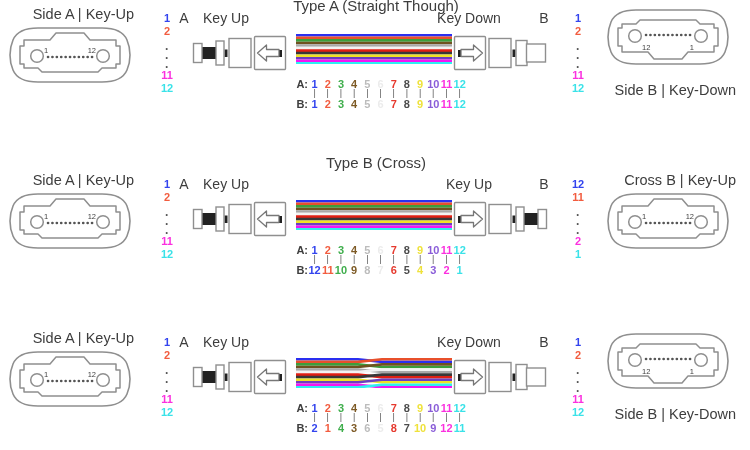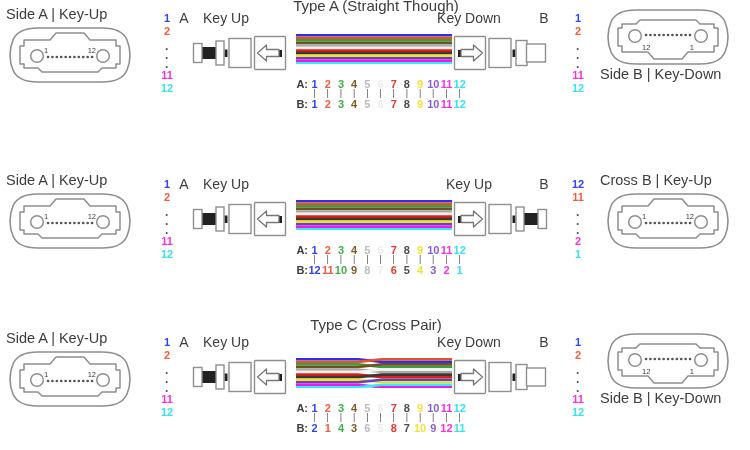--- a/index.html
+++ b/index.html
@@ -6,30 +6,30 @@
   body{width:750px;height:450px;overflow:hidden;position:relative;
        font-family:"Liberation Sans",sans-serif;color:#3d3d3d;}
   .stage{position:absolute;left:0;top:0;width:750px;height:450px;}
   .row{position:absolute;left:0;width:750px;height:150px;}
   #row1{top:0}#row2{top:148px}#row3{top:308px}
   .title{position:absolute;left:280px;width:192px;text-align:center;font-size:15px;white-space:nowrap;}
   #row1 .title{top:-3px}#row2 .title{top:6px}#row3 .title{top:8px}
   .content{position:absolute;left:0;top:0;width:750px;height:150px;}
   #row1 .content{top:6px}#row2 .content{top:24px}#row3 .content{top:22px}
 
-  .face-label{position:absolute;font-size:14.5px;text-align:left;white-space:nowrap;}
+  .face-label{position:absolute;font-size:14.5px;text-align:right;white-space:nowrap;}
   .face{position:absolute;width:124px;height:58px;}
   .lf .face-label{left:6px;width:128px}
   .lf .face{left:8px}
   .rf .face-label{left:600px;width:136px}
   .rf .face{left:606px}
   .pos-above .face-label{top:0}
   .pos-above .face{top:20px}
   .pos-below .face{top:2px}
-  .pos-below .face-label{top:60px}
+  .pos-below .face-label{top:76px}
 
   .fibcol{position:absolute;top:6px;width:24px;height:86px;text-align:center;
           font-weight:bold;font-size:11px;}
   .fibcol.left{left:155px}.fibcol.right{left:566px}
   .fibcol span{position:absolute;left:0;width:100%;}
 
   .letter{position:absolute;top:4px;font-size:14px;text-align:center;}
   .letter.a{left:176px;width:16px}.letter.b{left:536px;width:16px}
   .keylabel{position:absolute;top:4px;font-size:14px;text-align:center;white-space:nowrap;}
   .keylabel.a{left:196px;width:60px}.keylabel.b{left:437px;width:64px}
@@ -189,20 +189,21 @@
      <line x1="40" y1="27" x2="86" y2="27" stroke="#555555" stroke-width="2.6" stroke-linecap="round" stroke-dasharray="0.1 4.3"></line>
      <text x="36" y="42" font-size="7.5" fill="#3d3d3d" font-family="Liberation Sans, sans-serif">12</text>
      <text x="88" y="42" text-anchor="end" font-size="7.5" fill="#3d3d3d" font-family="Liberation Sans, sans-serif">1</text>
    </svg>
           </div>
       </div>
     </div>
   </section>
 
   <section class="row" id="row2">
+    <div class="title">Type B (Cross)</div>
     <div class="content">
       <div class="lf pos-above">
         <div class="face-label">Side A | Key-Up</div>
         <div class="face">
             <svg width="124" height="58" viewBox="0 0 124 58">
      <path d="M30,2 H94 Q114,2 119,14 Q122,21 122,29 Q122,37 119,44 Q114,56 94,56 H30 Q10,56 5,44 Q2,37 2,29 Q2,21 5,14 Q10,2 30,2 Z" fill="#fff" stroke="#8f8f8f" stroke-width="1.6"></path>
      <path d="M16,14 H42 L48,7 H76 L82,14 H108 V20 H112 V38 H108 V42 H94 L90,46 H34 L30,42 H16 V38 H12 V20 H16 Z" fill="#fff" stroke="#8f8f8f" stroke-width="1.5" stroke-linejoin="round"></path>
      <circle cx="29" cy="30" r="6.3" fill="#fff" stroke="#8f8f8f" stroke-width="1.5"></circle>
      <circle cx="95" cy="30" r="6.3" fill="#fff" stroke="#8f8f8f" stroke-width="1.5"></circle>
      <line x1="40" y1="31" x2="86" y2="31" stroke="#555555" stroke-width="2.6" stroke-linecap="round" stroke-dasharray="0.1 4.3"></line>
@@ -335,21 +336,20 @@
      <line x1="40" y1="31" x2="86" y2="31" stroke="#555555" stroke-width="2.6" stroke-linecap="round" stroke-dasharray="0.1 4.3"></line>
      <text x="36" y="27" font-size="7.5" fill="#3d3d3d" font-family="Liberation Sans, sans-serif">1</text>
      <text x="88" y="27" text-anchor="end" font-size="7.5" fill="#3d3d3d" font-family="Liberation Sans, sans-serif">12</text>
    </svg>
           </div>
       </div>
     </div>
   </section>
 
   <section class="row" id="row3">
-    <div class="title">Type C (Cross Pair)</div>
     <div class="content">
       <div class="lf pos-above">
         <div class="face-label">Side A | Key-Up</div>
         <div class="face">
             <svg width="124" height="58" viewBox="0 0 124 58">
      <path d="M30,2 H94 Q114,2 119,14 Q122,21 122,29 Q122,37 119,44 Q114,56 94,56 H30 Q10,56 5,44 Q2,37 2,29 Q2,21 5,14 Q10,2 30,2 Z" fill="#fff" stroke="#8f8f8f" stroke-width="1.6"></path>
      <path d="M16,14 H42 L48,7 H76 L82,14 H108 V20 H112 V38 H108 V42 H94 L90,46 H34 L30,42 H16 V38 H12 V20 H16 Z" fill="#fff" stroke="#8f8f8f" stroke-width="1.5" stroke-linejoin="round"></path>
      <circle cx="29" cy="30" r="6.3" fill="#fff" stroke="#8f8f8f" stroke-width="1.5"></circle>
      <circle cx="95" cy="30" r="6.3" fill="#fff" stroke="#8f8f8f" stroke-width="1.5"></circle>
      <line x1="40" y1="31" x2="86" y2="31" stroke="#555555" stroke-width="2.6" stroke-linecap="round" stroke-dasharray="0.1 4.3"></line>

